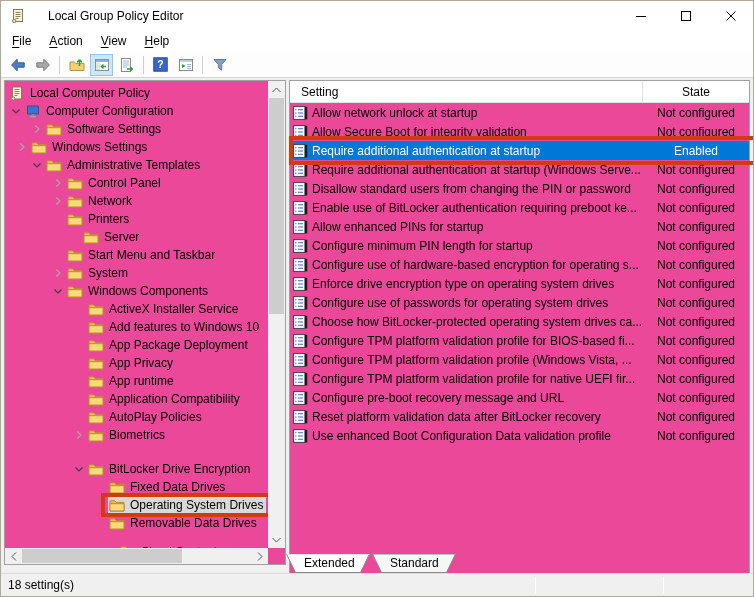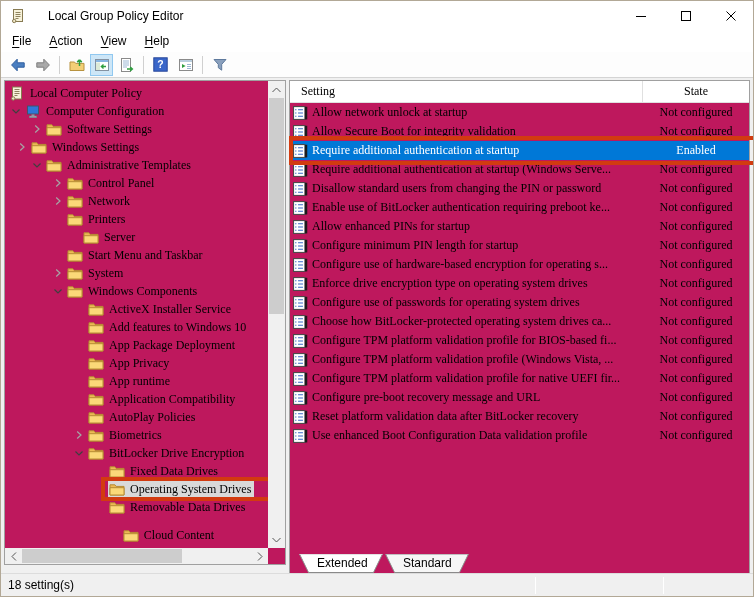--- a/index.html
+++ b/index.html
@@ -22,21 +22,21 @@
   .menu-item u{text-underline-offset:2px;}
   
   .toolbar{height:26px;background:#fdfdfd;border-bottom:1px solid #d4d4d4;display:flex;align-items:center;padding-left:4px;flex:none;}
   .tb-btn{width:23px;height:22px;display:flex;align-items:center;justify-content:center;border:1px solid transparent;margin:0 1px;}
   .tb-btn.active{background:#cde6f7;border-color:#90c8f0;}
   .tb-sep{width:1px;height:18px;background:#d0d0d0;margin:0 4px;}
   .icn{display:inline-flex;align-items:center;justify-content:center;line-height:0;}
   .icn svg{display:block;}
   
   .content{position:relative;flex:1;background:#f0f0f0;}
-  .pane{position:absolute;background:#be185d;border:1px solid #a0a0a0;font-family:Liberation Serif, serif;}
+  .pane{position:absolute;background:#ec4899;border:1px solid #a0a0a0;}
   #left-pane{left:3px;top:2px;width:282px;height:485px;}
   #right-pane{left:288px;top:2px;width:461px;height:528px;}
   
   .tree{position:absolute;left:0;top:0;right:17px;bottom:16px;overflow:hidden;padding-top:3px;}
   .tree-row{height:18px;display:flex;align-items:center;white-space:nowrap;}
   .chev{width:16px;height:12px;flex:none;display:inline-flex;align-items:center;justify-content:center;}
   .tree-content{display:inline-flex;align-items:center;height:18px;padding:0 3px 0 1px;position:relative;}
   .tree-content.selected{background:#d9d9d9;}
   .tree-content .t-icn{margin-right:5px;width:16px;height:15px;}
   .tree-content.annotated::after{
@@ -62,21 +62,21 @@
   .list-row{height:19px;display:flex;align-items:center;position:relative;}
   .list-row .cell-setting{flex:1;display:flex;align-items:center;padding-left:3px;white-space:nowrap;overflow:hidden;}
   .list-row .p-icn{width:15px;height:14px;margin-right:4px;flex:none;}
   .list-row .cell-state{width:106px;text-align:center;white-space:nowrap;flex:none;}
   .list-row.selected{background:var(--selection);color:#fff;}
   .list-row.annotated::after{
     content:"";position:absolute;left:-1px;right:-8px;top:-5px;bottom:-5px;
     border:4px solid var(--annotation);pointer-events:none;z-index:6;
   }
   
-  .tabs{position:absolute;left:296px;top:476px;height:20px;display:flex;padding-left:2px;}
+  .tabs{position:absolute;left:283px;top:476px;height:20px;display:flex;padding-left:2px;}
   .tab{position:relative;height:20px;margin-right:2px;}
   .tab svg{position:absolute;left:0;top:0;}
   .tab .tab-label{position:relative;display:block;padding:2px 18px 0 18px;text-align:center;}
   
   .statusbar{height:23px;background:#f0f0f0;border-top:1px solid #dcdcdc;display:flex;align-items:center;flex:none;position:relative;}
   .status-text{padding-left:7px;}
   .status-div{position:absolute;top:3px;bottom:2px;width:1px;background:#c9c9c9;border-right:1px solid #fff;}
 </style>
 </head>
 <body>
@@ -471,21 +471,21 @@
             <span class="tree-content">
               <span class="icn t-icn">
                 <svg width="16" height="15" viewBox="0 0 16 15">
                   <path d="M1 13V2.8h4.9l1.2 1.6H15V13z" fill="#edba55" stroke="#b68a33"></path>
                   <path d="M1 13V5.7h14V13z" fill="#fbd878" stroke="#b68a33"></path>
                 </svg>
               </span>
               <span>Biometrics</span>
             </span>
           </div>
-          <div class="tree-row" style="padding-left: 66px;">
+          <div class="tree-row" style="padding-left: 66px; margin-top: 16px;">
             <span class="chev">
               <svg width="12" height="12" viewBox="0 0 12 12">
                 <path d="M2.5 4.5 6 8l3.5-3.5" fill="none" stroke="#3f3f3f" stroke-width="1.2"></path>
               </svg>
             </span>
             <span class="tree-content">
               <span class="icn t-icn">
                 <svg width="16" height="15" viewBox="0 0 16 15">
                   <path d="M1 13V2.8h4.9l1.2 1.6H15V13z" fill="#edba55" stroke="#b68a33"></path>
                   <path d="M1 13V5.7h14V13z" fill="#fbd878" stroke="#b68a33"></path>

